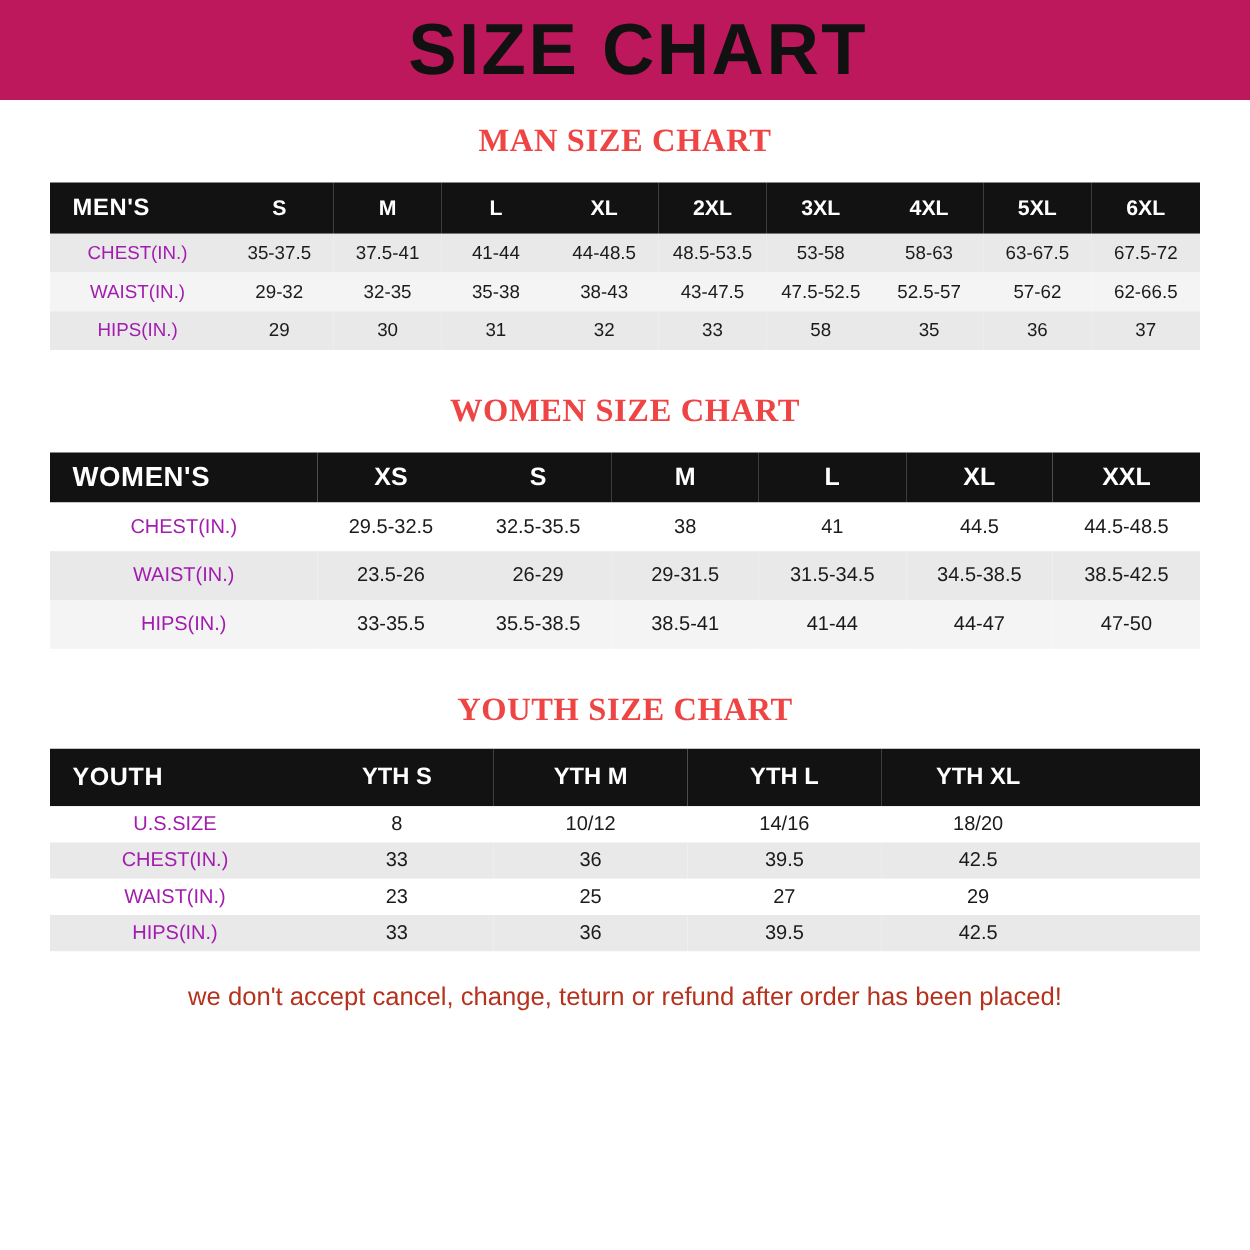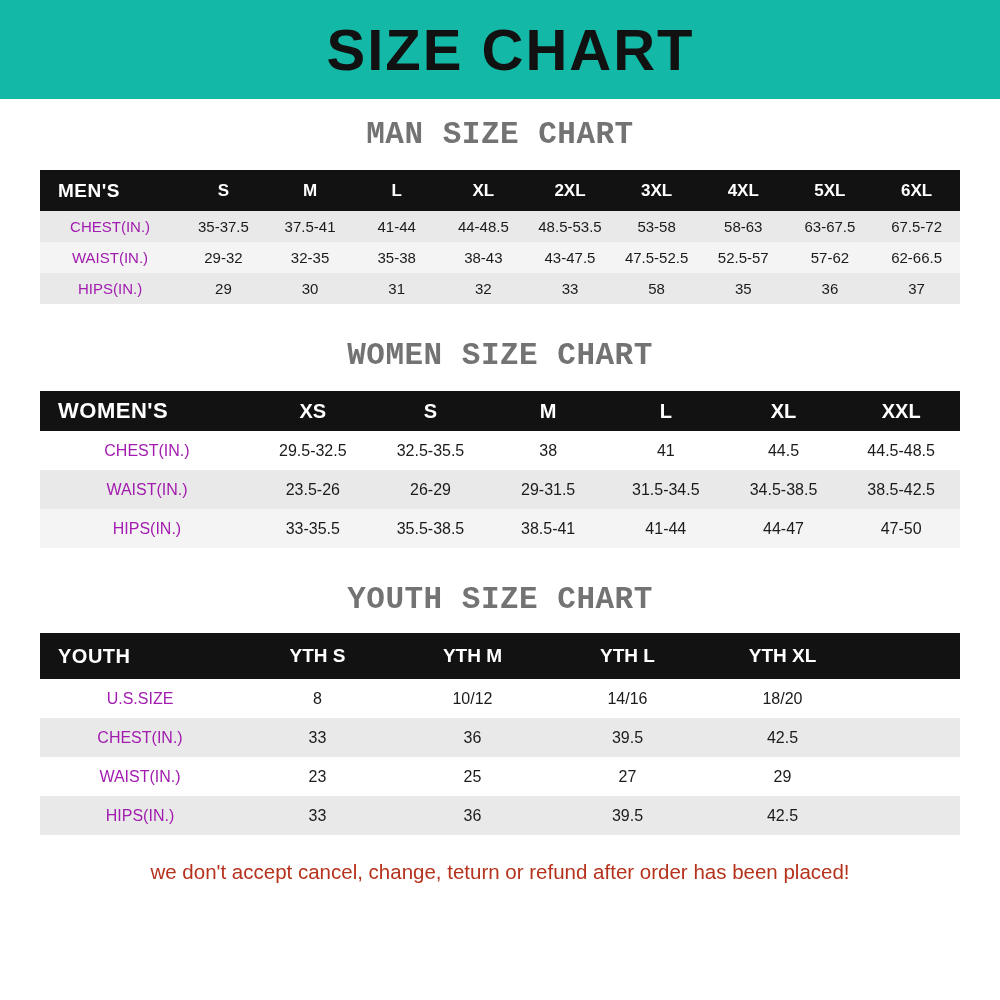--- a/index.html
+++ b/index.html
@@ -16,44 +16,44 @@
   .page {
     position: relative;
     width: 1000px;
     height: 1000px;
     box-sizing: border-box;
     background: #ffffff;
   }
 
   
   .banner {
-    height: 99px;
-    background: #14b8a6;
+    height: 80px;
+    background: #be185d;
     display: flex;
     align-items: center;
     justify-content: center;
     padding-left: 21px;
   }
   .banner-title {
     font-family: "Liberation Sans", sans-serif;
     font-weight: bold;
     font-size: 58px;
     letter-spacing: 2px;
     color: #111111;
     line-height: 1;
     -webkit-text-stroke: 0px;
   }
 
   
   .section-title {
     text-align: center;
-    font-family: Liberation Mono, monospace;
+    font-family: Liberation Serif, serif;
     font-weight: bold;
-    font-size: 31px;
-    color: #737373;
+    font-size: 26px;
+    color: #ef4444;
     letter-spacing: 0.5px;
   }
 
   .section {
     padding: 0 40px;
     box-sizing: border-box;
   }
 
   
   table {
@@ -96,21 +96,21 @@
   .row-b td { background: #f4f4f4; }
   .row-white td { background: #ffffff; }
 
   
   .tbl-women .hdr-row td { height: 40px; font-size: 20px; }
   .tbl-women .hdr-row td.corner { font-size: 22px; }
   .tbl-women .data-row td { height: 39px; font-size: 16px; }
 
   .tbl-youth .hdr-row td { height: 46px; font-size: 19px; }
   .tbl-youth .hdr-row td.corner { font-size: 20px; }
-  .tbl-youth .data-row td { height: 39px; font-size: 16px; }
+  .tbl-youth .data-row td { height: 29px; font-size: 16px; }
 
   
   .footer-note {
     padding: 0 22px;
     box-sizing: border-box;
     color: #b5321c;
     font-size: 20.5px;
     line-height: 1.45;
     text-align: center;
   }

